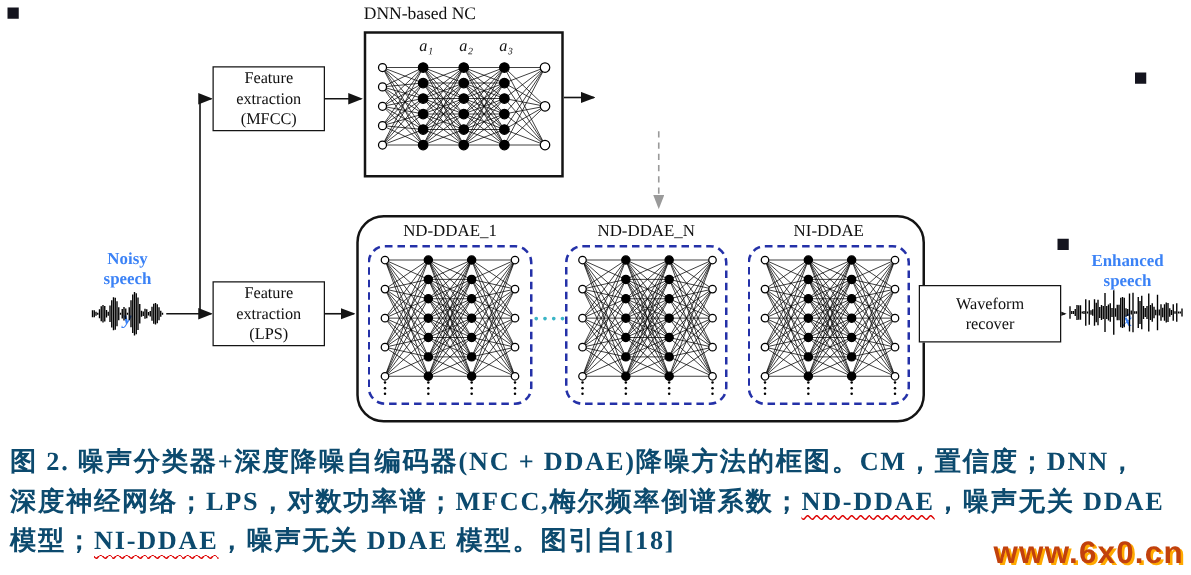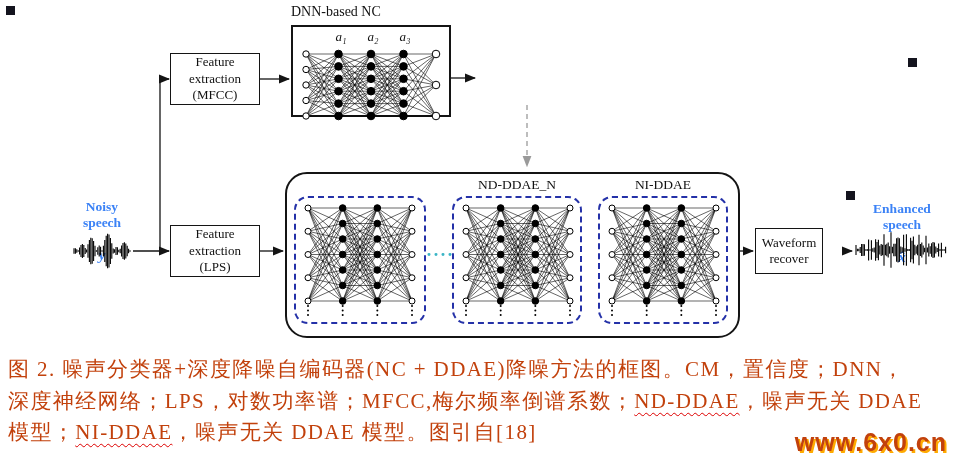--- a/index.html
+++ b/index.html
@@ -8,38 +8,38 @@
   #canvas { position:relative; width:953px; height:460px; background:#ffffff; overflow:hidden; }
   #connectors { position:absolute; left:0; top:0; z-index:1; }
   #connectors path.c  { stroke:#141414; stroke-width:1.3; fill:none; }
   #connectors path.cd { stroke:#9a9a9a; stroke-width:1.3; fill:none; stroke-dasharray:5 4; }
   .sq { position:absolute; width:9px; height:9px; background:#14141e; z-index:2; }
   .box { position:absolute; z-index:2; border:1px solid #141414; background:#fff;
          display:flex; align-items:center; justify-content:center; text-align:center;
          font-size:13px; line-height:1.26; color:#101010; white-space:pre-line; }
   .rounded { border-radius:10px; }
   .fig-title { position:absolute; z-index:2; text-align:left; font-size:14px; color:#101010; }
-  .dnnbox { position:absolute; left:291px; top:25px; width:160px; height:92px;
+  .dnnbox { position:absolute; left:291px; top:25px; width:160px; height:117px;
             border:2px solid #141414; background:#fff; z-index:2; }
   .alabel { position:absolute; top:2px; width:20px; text-align:center;
             font-style:italic; font-size:13px; color:#101010; }
   .netsvg { position:absolute; }
   .bigbox { position:absolute; left:285px; top:172px; width:455px; height:166px;
             border:2px solid #141414; border-radius:22px; background:#fff; z-index:2; }
   .ddae-lab { position:absolute; top:3px; font-size:13.5px; text-align:center; color:#101010; }
   .dashedbox { position:absolute; top:22px; height:128px; border:2px dashed #2431a8;
                border-radius:14px; }
   .teal-dots { position:absolute; left:137px; top:72px; width:32px; text-align:center;
                color:#3ab5c6; font-weight:bold; font-size:18px; line-height:18px; letter-spacing:1px; }
   .speech-label { position:absolute; z-index:2; text-align:center; font-weight:bold;
                   font-size:13.5px; line-height:16px; color:#3b82f6; white-space:pre-line; }
   .speech-sym { font-style:italic; font-size:15px; font-weight:bold; line-height:17px; }
   .wavesvg { position:absolute; z-index:2; }
   .caption { position:absolute; left:8px; top:354px; width:941px; z-index:2;
-             font-size:21px; line-height:31.5px; letter-spacing:1.4px; color:#c2410c; }
+             font-size:21px; line-height:31.5px; letter-spacing:1.4px; color:#0c4a6e;font-weight:bold; }
   .wavy { text-decoration:underline; text-decoration-style:wavy; text-decoration-color:#dd0000;
           text-decoration-thickness:1px; text-underline-offset:4px;margin-top:33px; }
   .watermark { position:absolute; right:6px; bottom:3px; z-index:3;
                font-family:"Liberation Sans", sans-serif; font-weight:bold; font-size:25px;
                color:#c2410c; text-shadow:2px 2px 0 #ffaa00; letter-spacing:1px; }
 </style>
 </head>
 <body>
 
 <div id="canvas">
@@ -273,20 +273,21 @@
       <line x1="49.599999999999966" y1="13.383126728160834" x2="49.599999999999966" y2="24.616873271839168" stroke="#000" stroke-width="1.1"></line>
       <line x1="50.999999999999964" y1="11.022784506395546" x2="50.999999999999964" y2="26.977215493604454" stroke="#000" stroke-width="1.1"></line>
       <line x1="52.39999999999996" y1="10.374723031829086" x2="52.39999999999996" y2="27.625276968170915" stroke="#000" stroke-width="1.1"></line>
       <line x1="53.79999999999996" y1="11.489001478943582" x2="53.79999999999996" y2="26.51099852105642" stroke="#000" stroke-width="1.1"></line>
       <line x1="55.19999999999996" y1="13.874731714473453" x2="55.19999999999996" y2="24.125268285526545" stroke="#000" stroke-width="1.1"></line>
       <line x1="56.59999999999996" y1="16.698936254015777" x2="56.59999999999996" y2="21.301063745984223" stroke="#000" stroke-width="1.1"></line>
       <line x1="57.99999999999996" y1="18.2" x2="57.99999999999996" y2="19.8" stroke="#000" stroke-width="1.1"></line>
     </svg>
 
   <div class="bigbox">
+    <span class="ddae-lab" style="left:7px;width:132px">ND-DDAE_1</span>
     <span class="ddae-lab" style="left:165px;width:130px">ND-DDAE_N</span>
     <span class="ddae-lab" style="left:311px;width:130px">NI-DDAE</span>
 
     <div class="dashedbox" style="left:7px;width:132px">
       <svg id="net-d1" class="netsvg" style="left:2px;top:3px" width="124" height="118">
           <line x1="10" y1="7" x2="44.666666666666664" y2="7" stroke="#000" stroke-width="0.6"></line>
           <line x1="10" y1="7" x2="44.666666666666664" y2="22.5" stroke="#000" stroke-width="0.6"></line>
           <line x1="10" y1="7" x2="44.666666666666664" y2="38" stroke="#000" stroke-width="0.6"></line>
           <line x1="10" y1="7" x2="44.666666666666664" y2="53.5" stroke="#000" stroke-width="0.6"></line>
           <line x1="10" y1="7" x2="44.666666666666664" y2="69" stroke="#000" stroke-width="0.6"></line>
@@ -756,21 +757,21 @@
           <circle cx="79.33333333333333" cy="105" r="1" fill="#000"></circle>
           <circle cx="79.33333333333333" cy="109.5" r="1" fill="#000"></circle>
           <circle cx="79.33333333333333" cy="114" r="1" fill="#000"></circle>
           <circle cx="114" cy="105" r="1" fill="#000"></circle>
           <circle cx="114" cy="109.5" r="1" fill="#000"></circle>
           <circle cx="114" cy="114" r="1" fill="#000"></circle>
         </svg>
     </div>
   </div>
 
-  <div class="box" style="left:755px;top:228px;width:68px;height:46px">Waveform
+  <div class="box" style="left:735px;top:228px;width:114px;height:46px">Waveform
 recover</div>
 
   <div class="speech-label" style="left:856px;top:185px;width:92px">
     <div>Enhanced
 speech</div>
     <div class="speech-sym">x̂</div>
   </div>
   <svg id="wave-enh" class="wavesvg" style="left:854px;top:230px" width="94" height="40">
       <line x1="2" y1="15.043583296194193" x2="2" y2="24.956416703805807" stroke="#000" stroke-width="1.1"></line>
       <line x1="3.4" y1="18.813934794958968" x2="3.4" y2="21.186065205041032" stroke="#000" stroke-width="1.1"></line>

